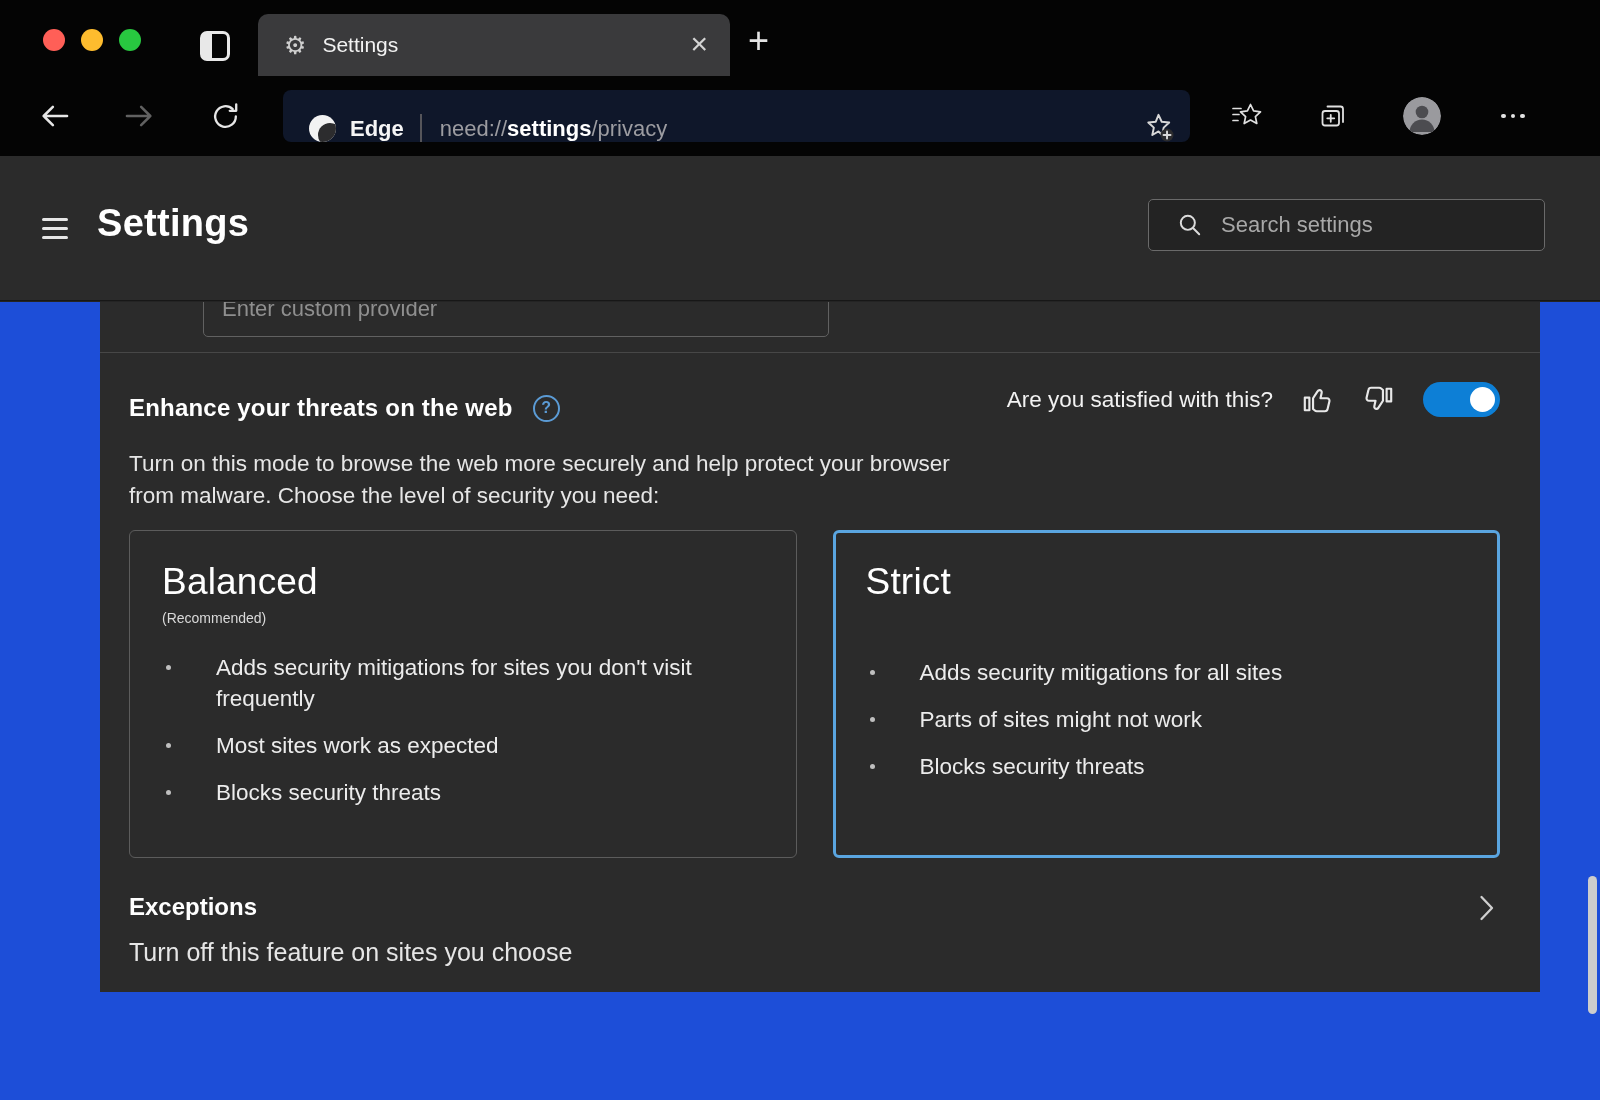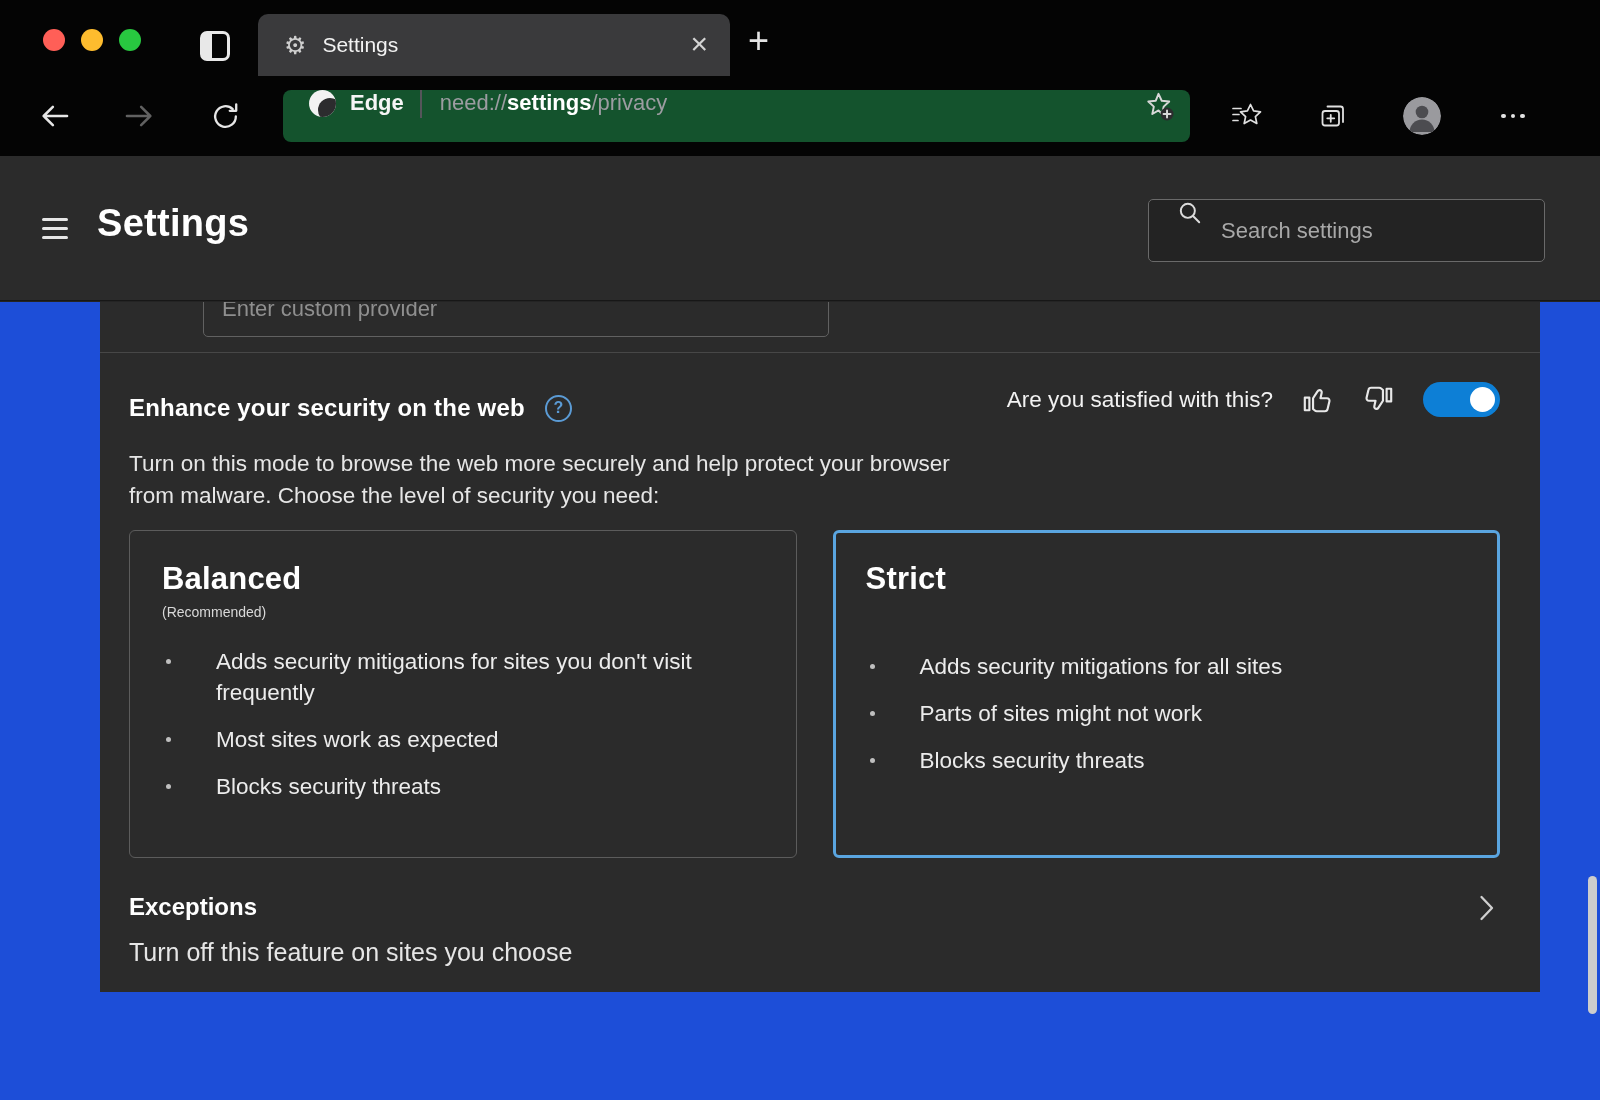--- a/index.html
+++ b/index.html
@@ -22,42 +22,42 @@
   .tab-title { margin-left:16px; font-size:21px; color:#f2f2f2; }
   .tab-close { position:absolute; right:22px; top:50%; transform:translateY(-52%); font-size:30px; font-weight:300; color:#d4d4d4; line-height:1; }
   .new-tab { position:absolute; left:748px; top:23px; font-size:36px; font-weight:300; color:#e4e4e4; line-height:1; }
 
   
   .toolbar { position:absolute; top:76px; left:0; width:100%; height:80px; background:#040404; }
   .nav-btn { position:absolute; display:flex; align-items:center; justify-content:center; }
   .btn-back { left:38px; top:23px; }
   .btn-forward { left:122px; top:23px; }
   .btn-reload { left:210px; top:25px; }
-  .addressbar { position:absolute; left:283px; top:14px; width:907px; height:52px; background:#14532d; border-radius:8px; display:flex; align-items:flex-start; }
+  .addressbar { position:absolute; left:283px; top:14px; width:907px; height:52px; background:#0f172a; border-radius:8px; display:flex; align-items:flex-end; }
   .edge-logo { position:relative; flex:0 0 auto; width:27px; height:27px; border-radius:50%; background:#f2f2f2; overflow:hidden; margin-left:26px; }
   .edge-logo::after { content:""; position:absolute; left:9px; top:8px; width:24px; height:24px; border-radius:50%; background:#2c2c2e; }
   .edge-label { margin-left:14px; font-size:22px; font-weight:600; color:#f5f5f5; }
   .sep { width:2px; height:28px; background:#55555a; margin:0 18px 0 16px; }
   .url { font-size:22px; }
   .url-dim { color:#9c9ca1; }
   .url-em { color:#ffffff; font-weight:600; }
   .star-plus { margin-left:auto; margin-right:16px; display:flex; }
   .tb-icon { position:absolute; display:flex; align-items:center; justify-content:center; }
   .fav-btn { left:1231px; top:25px; }
   .coll-btn { left:1318px; top:25px; }
   .avatar-btn { left:1403px; top:21px; width:38px; height:38px; border-radius:50%; overflow:hidden; }
   .more-btn { left:1496px; top:23px; width:34px; height:34px; gap:5px; }
   .more-btn span { width:4.5px; height:4.5px; border-radius:50%; background:#e2e2e2; }
 
   
   .settings-header { position:absolute; top:156px; left:0; width:100%; height:145px; background:#2b2b2b; border-bottom:1px solid #171717; }
   .hamburger { position:absolute; left:42px; top:62px; width:26px; }
   .hamburger div { height:3px; background:#e6e6e6; border-radius:2px; margin-bottom:6px; }
   .page-title { position:absolute; left:97px; top:46px; font-size:38px; font-weight:700; color:#ffffff; letter-spacing:.3px; }
-  .search-box { position:absolute; left:1148px; top:43px; width:397px; height:63px; background:#232323; border:1px solid #6a6a6a; border-radius:5px; display:flex; }
+  .search-box { position:absolute; left:1148px; top:43px; width:397px; height:52px; background:#232323; border:1px solid #6a6a6a; border-radius:5px; display:flex; align-items:center; }
   .search-box svg { margin-left:28px; flex:0 0 auto; }
   .search-box input { flex:1; margin:0 16px 0 18px; background:transparent; border:none; outline:none; font-size:22px; color:#e6e6e6; font-family:inherit; }
   .search-box input::placeholder { color:#a8a8a8; }
 
   
   .content { position:absolute; top:302px; left:0; right:0; bottom:0; background:#1d4ed8; }
   .panel { position:absolute; left:100px; top:0; width:1440px; height:690px; background:#2b2b2b; overflow:hidden; }
 
   .custom-input { position:absolute; left:103px; top:-22px; width:626px; height:57px; background:transparent; border:1px solid #616161; border-radius:5px; padding:0 18px; font-size:22px; color:#9a9a9a; font-family:inherit; outline:none; }
   .custom-input::placeholder { color:#8f8f8f; }
@@ -73,21 +73,21 @@
   .thumb-btn { display:flex; }
   .thumb-down svg { transform:rotate(180deg); }
   .toggle { position:relative; width:77px; height:35px; border-radius:18px; background:var(--accent-blue,#0d7fd6); }
   .toggle .knob { position:absolute; right:5px; top:5px; width:25px; height:25px; border-radius:50%; background:#ffffff; }
 
   .sec-desc { position:absolute; left:29px; top:146px; width:850px; font-size:22.5px; line-height:31.5px; color:#e6e6e6; }
 
   .cards { position:absolute; left:29px; top:228px; width:1371px; display:flex; gap:36px; }
   .card { flex:1; height:328px; border:1px solid #5c5c5c; border-radius:6px; padding:30px 32px; }
   .card.selected { border:3px solid var(--selected-card-border,#5aa5e0); padding:28px 30px; }
-  .card-title { font-size:31px; font-weight:700; color:#ffffff; letter-spacing:.2px; }
+  .card-title { font-size:37px; font-weight:400; color:#ffffff; letter-spacing:.2px; }
   .card-subtitle { margin-top:7px; font-size:14px; color:#d9d9d9; }
   .bullets { margin-top:26px; list-style:none; }
   .card.selected .bullets { margin-top:54px; }
   .bullet { display:flex; margin-bottom:16px; font-size:22.5px; line-height:31px; color:#ececec;gap:28px; }
   .dot { flex:0 0 auto; width:5px; height:5px; border-radius:50%; background:#bfbfbf; margin:13px 17px 0 4px; }
   .bullet-text { max-width:560px; }
 
   .exceptions-title { position:absolute; left:29px; top:591px; font-size:24px; font-weight:700; color:#ffffff; }
   .exceptions-chevron { position:absolute; right:45px; top:592px; display:flex; }
   .exceptions-sub { position:absolute; left:29px; top:636px; font-size:25px; color:#e6e6e6; }
@@ -199,21 +199,21 @@
   </div>
 
   <div class="content">
     <div class="panel">
 
       <input type="text" class="custom-input" placeholder="Enter custom provider" style="">
 
       <div class="section-divider"></div>
 
       <div class="sec-heading-row">
-        <div class="sec-heading">Enhance your security on the web</div>
+        <div class="sec-heading">Enhance your threats on the web</div>
         <div class="help-icon">?</div>
       </div>
 
       <div class="feedback-row">
         <span class="feedback-q">Are you satisfied with this?</span>
         <span class="thumb-btn thumb-up">
           <svg width="33" height="31" viewBox="0 0 26 24">
               <path d="M3 10.5h3.6v10H3z" fill="none" stroke="#e8e8e8" stroke-width="1.7" stroke-linejoin="round"></path>
               <path d="M9.5 19.5l1.4 1.2c.4.35.95.55 1.5.55h6.4c1.05 0 1.95-.7 2.15-1.7l1.45-6.1c.3-1.25-.65-2.45-1.95-2.45h-5.1l.95-4.3c.25-1.1-.6-2.1-1.7-2.1-.6 0-1.15.3-1.45.8L9.5 11z" fill="none" stroke="#e8e8e8" stroke-width="1.7" stroke-linejoin="round"></path>
             </svg>

